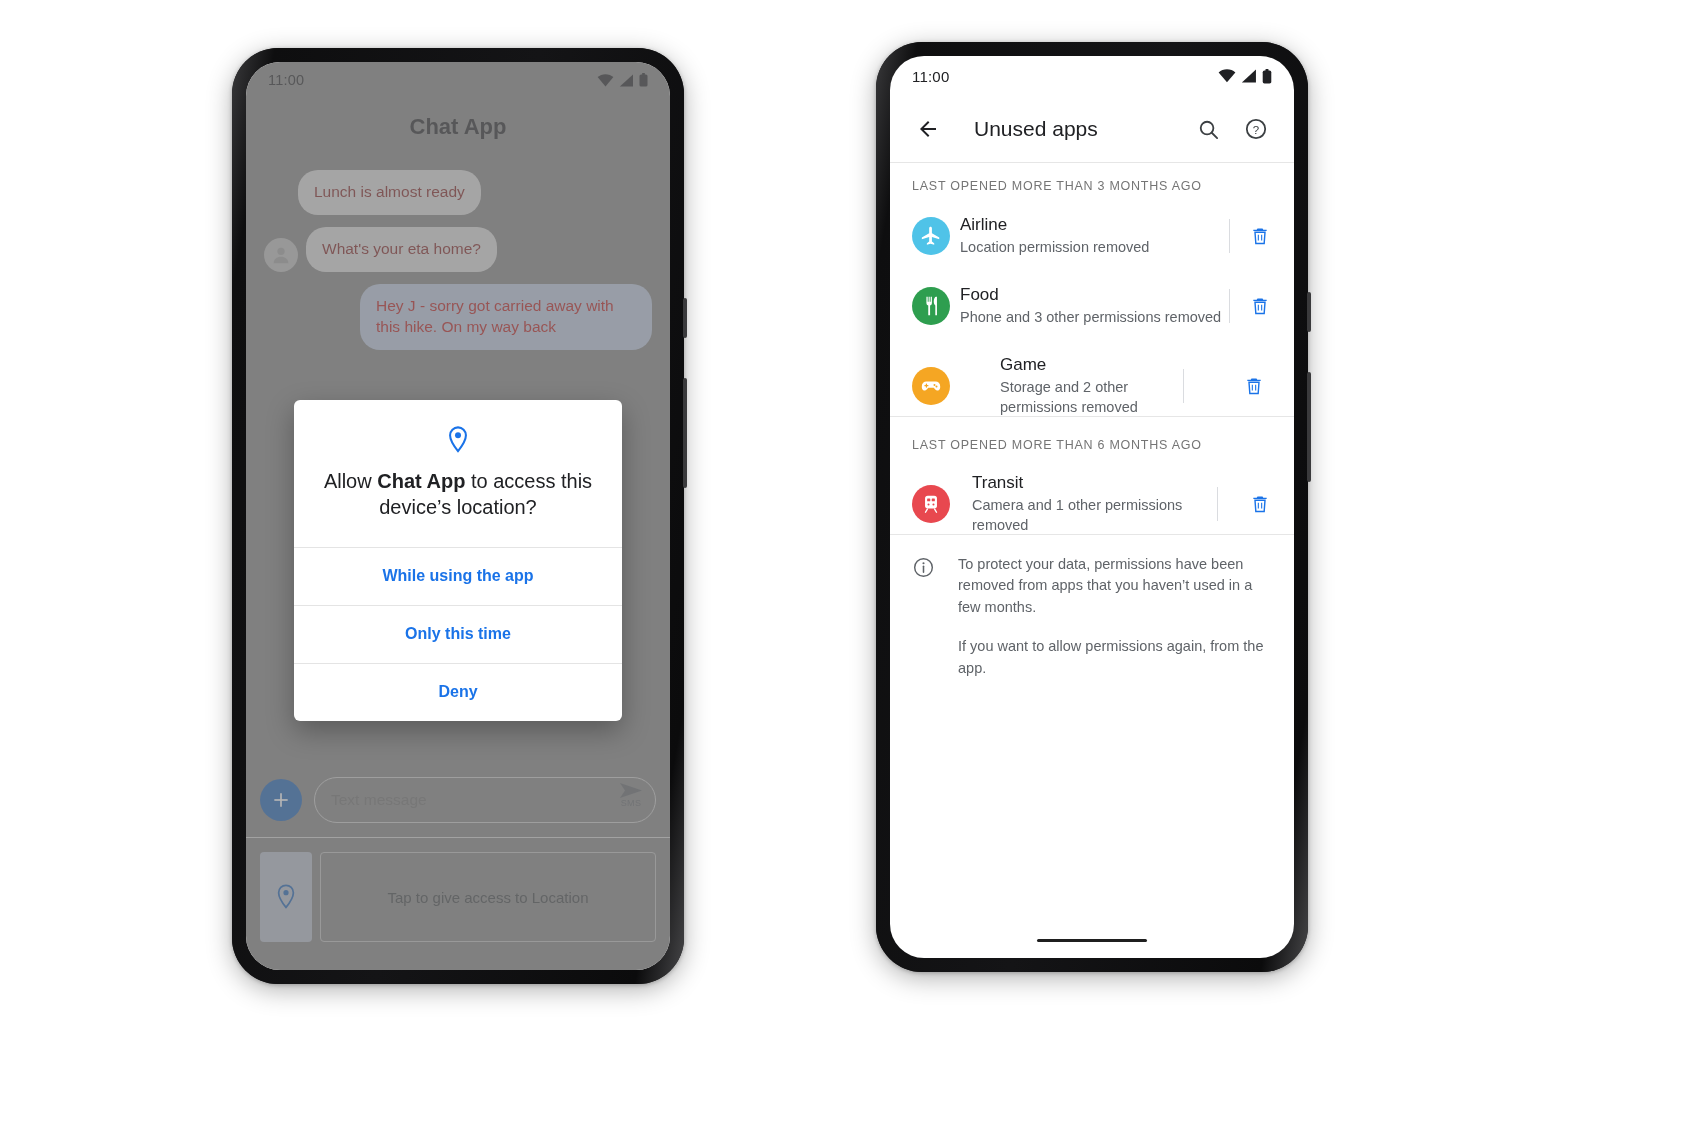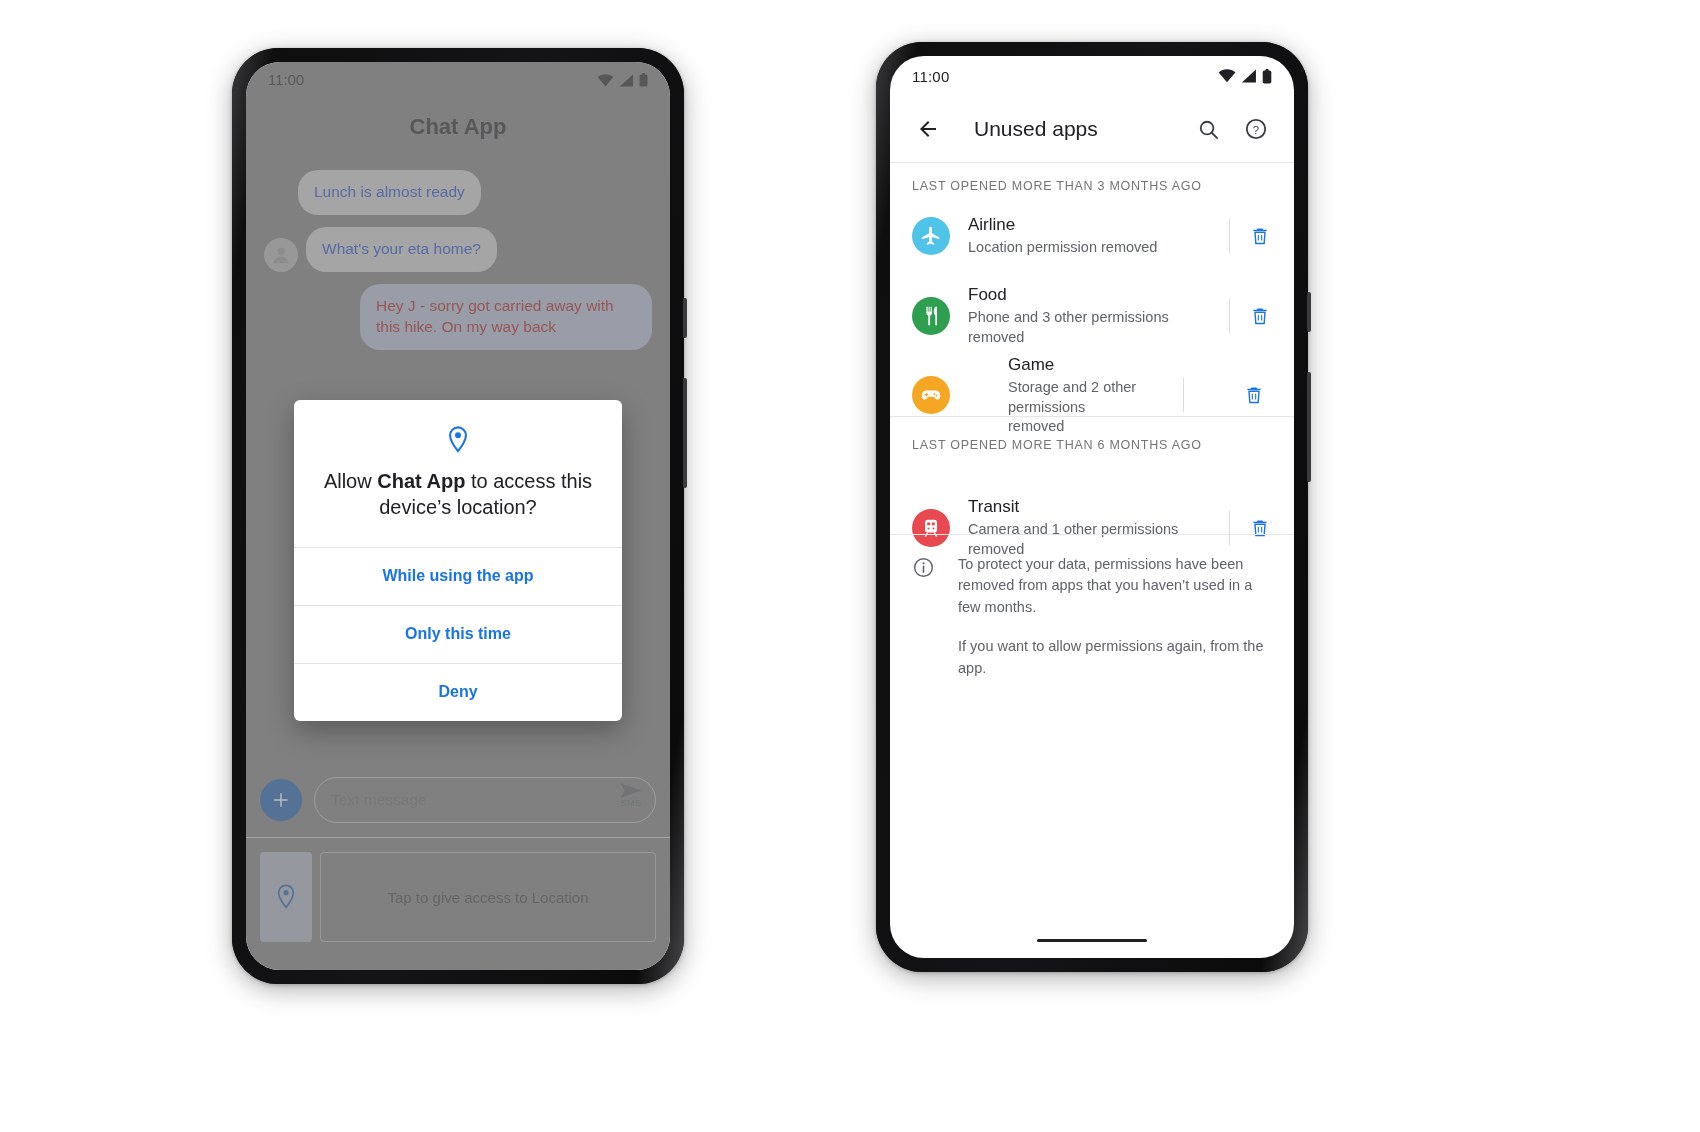--- a/index.html
+++ b/index.html
@@ -124,21 +124,21 @@
     width: 34px; height: 34px; border-radius: 50%;
     background: #b9b9b9; margin-right: 8px; flex: 0 0 auto;
     display: flex; align-items: center; justify-content: center;
   }
   .bubble {
     max-width: 260px;
     padding: 12px 16px;
     border-radius: 20px;
     font-size: 15.5px;
     line-height: 1.35;
-    color: #1d4ed8;
+    color: #7f1d1d;
   }
   .bubble.in { background: #d9d9d9; }
   .bubble.out { background: #b9c6dd; color: #b91c1c; }
 
   .composer {
     position: absolute;
     left: 0; right: 0;
     top: 700px;
     height: 76px;
     display: flex;
@@ -289,21 +289,21 @@
     display: flex;
     align-items: center;
     padding: 10px 18px 10px 22px;
     box-sizing: border-box;
   }
   .app-icon {
     width: 38px; height: 38px; border-radius: 50%;
     display: flex; align-items: center; justify-content: center;
     flex: 0 0 auto;
   }
-  .app-text { flex: 1 1 auto; margin-left: 18px; min-width: 0; }
+  .app-text { flex: 1 1 auto; margin-left: 10px; min-width: 0; }
   .app-name { font-size: 17px; color: #202124; line-height: 1.3; }
   .app-sub { font-size: 14.5px; color: #5f6368; line-height: 1.35; margin-top: 2px; }
   .row-sep { width: 1px; height: 34px; background: #dadce0; flex: 0 0 auto; margin-right: 14px; }
   .trash-btn { width: 32px; flex: 0 0 auto; display: flex; align-items: center; justify-content: center; color: #1a73e8; }
 
   .ua-info {
     display: flex;
     padding: 20px 24px 0 22px;
     box-sizing: border-box;
   }
@@ -536,21 +536,21 @@
               <path d="M6 7.5h12l-1 13.5H7L6 7.5z" fill="none" stroke="#1a73e8" stroke-width="1.7"></path>
               <path d="M10 10.5v7M14 10.5v7" stroke="#1a73e8" stroke-width="1.3"></path>
             </svg>
         </span>
       </div>
 
       <div class="ua-divider" style="top:360px;"></div>
 
       <div class="ua-section" style="position:absolute; top:366px; left:0; right:0;">LAST OPENED MORE THAN 6 MONTHS AGO</div>
 
-      <div class="ua-row" style="position:absolute; top:430px; left:0; right:0;">
+      <div class="ua-row" style="position:absolute; top:406px; left:0; right:0;gap:12px;">
         <span class="app-icon" style="background:#e8484f;">
           <svg width="22" height="22" viewBox="0 0 24 24">
               <rect x="5.5" y="3" width="13" height="14" rx="3" fill="#ffffff"></rect>
               <rect x="7.8" y="6" width="3.4" height="3" rx="0.6" fill="#e8484f"></rect>
               <rect x="12.8" y="6" width="3.4" height="3" rx="0.6" fill="#e8484f"></rect>
               <circle cx="9.3" cy="12.6" r="1.1" fill="#e8484f"></circle>
               <circle cx="14.7" cy="12.6" r="1.1" fill="#e8484f"></circle>
               <path d="M8 17.5 6 21M16 17.5 18 21" stroke="#ffffff" stroke-width="1.5" stroke-linecap="round"></path>
             </svg>
         </span>

